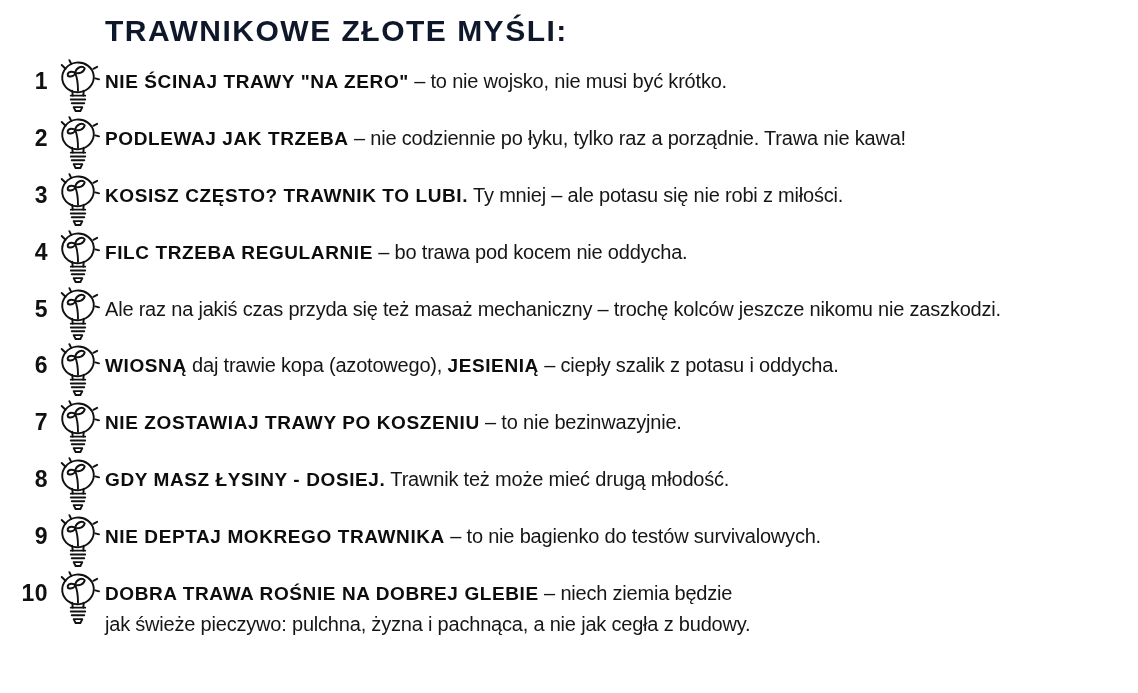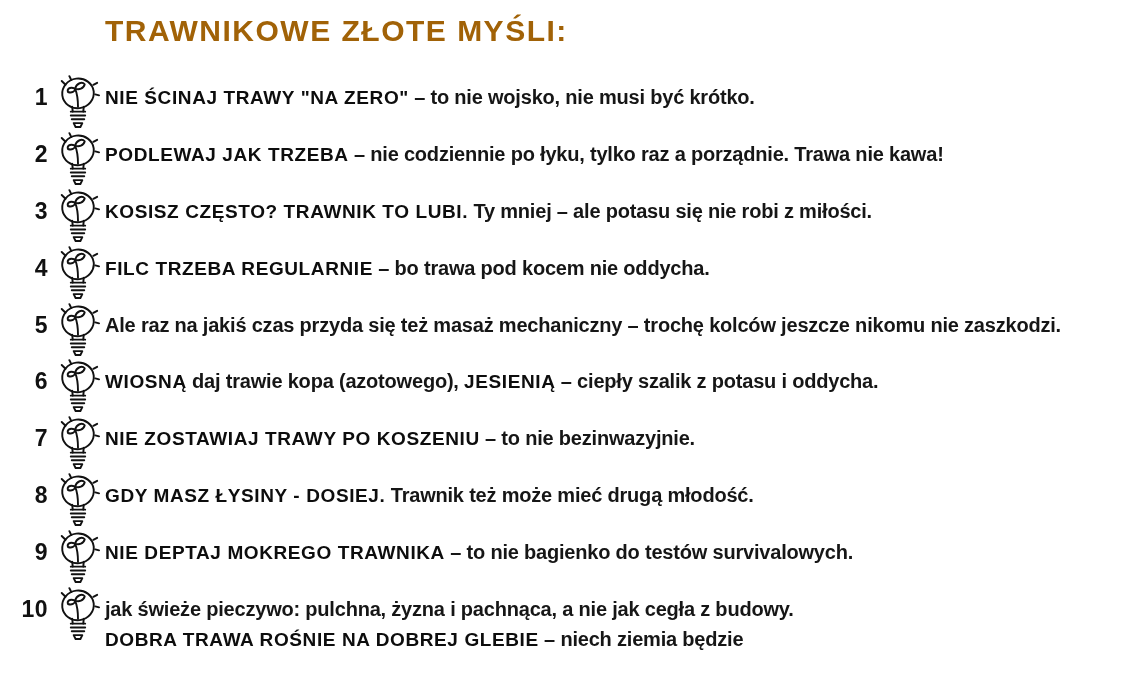--- a/index.html
+++ b/index.html
@@ -11,26 +11,26 @@
     height: 693px;
     background: #ffffff;
     color: #111111;
     font-family: "Liberation Sans", "DejaVu Sans", sans-serif;
     overflow: hidden;
   }
   .page {
     padding: 12px 8px 0 0;
   }
   .title {
-    margin: 0 0 32px 105px;
+    margin: 0 0 16px 105px;
     font-size: 30px;
     line-height: 38px;
     font-weight: 800;
     letter-spacing: 1.5px;
-    color: #a16207;
+    color: #0f172a;
   }
   .tips-list {
     display: block;
   }
   .tip-row {
     display: flex;
     align-items: flex-start;
     margin-bottom: 26px;
   }
   .tip-number {
@@ -57,21 +57,21 @@
     flex: 1 1 auto;
     min-width: 0;
   }
   .tip-line {
     font-size: 20px;
     line-height: 30px;
     white-space: nowrap;
     color: #161616;
   }
   .seg {
-    font-weight: 700;
+    font-weight: 400;
     letter-spacing: -0.2px;
   }
   .seg.bold {
     font-weight: 800;
     font-size: 19px;
     letter-spacing: 0.6px;
     color: #0d0d0d;
   }
 </style>
 </head>
@@ -390,18 +390,18 @@
           <path d="M30 34 L29.5 39"></path>
 
           <path d="M16.5 39 L31.5 39"></path>
           <path d="M16.5 43 L31.5 43"></path>
           <path d="M17.5 47 L30.5 47"></path>
           <path d="M19.5 51 L28.5 51 L26.5 55 L21.5 55 Z"></path>
         </g>
       </svg>
     </span>
     <div class="tip-text">
+          <div class="tip-line"><span class="seg bold">DOBRA TRAWA ROŚNIE NA DOBREJ GLEBIE</span><span class="seg"> – niech ziemia będzie</span></div>
           <div class="tip-line"><span class="seg">jak świeże pieczywo: pulchna, żyzna i pachnąca, a nie jak cegła z budowy.</span></div>
-          <div class="tip-line"><span class="seg bold">DOBRA TRAWA ROŚNIE NA DOBREJ GLEBIE</span><span class="seg"> – niech ziemia będzie</span></div>
         </div>
   </div>
     </div>
 </div>
 
 </body></html>

